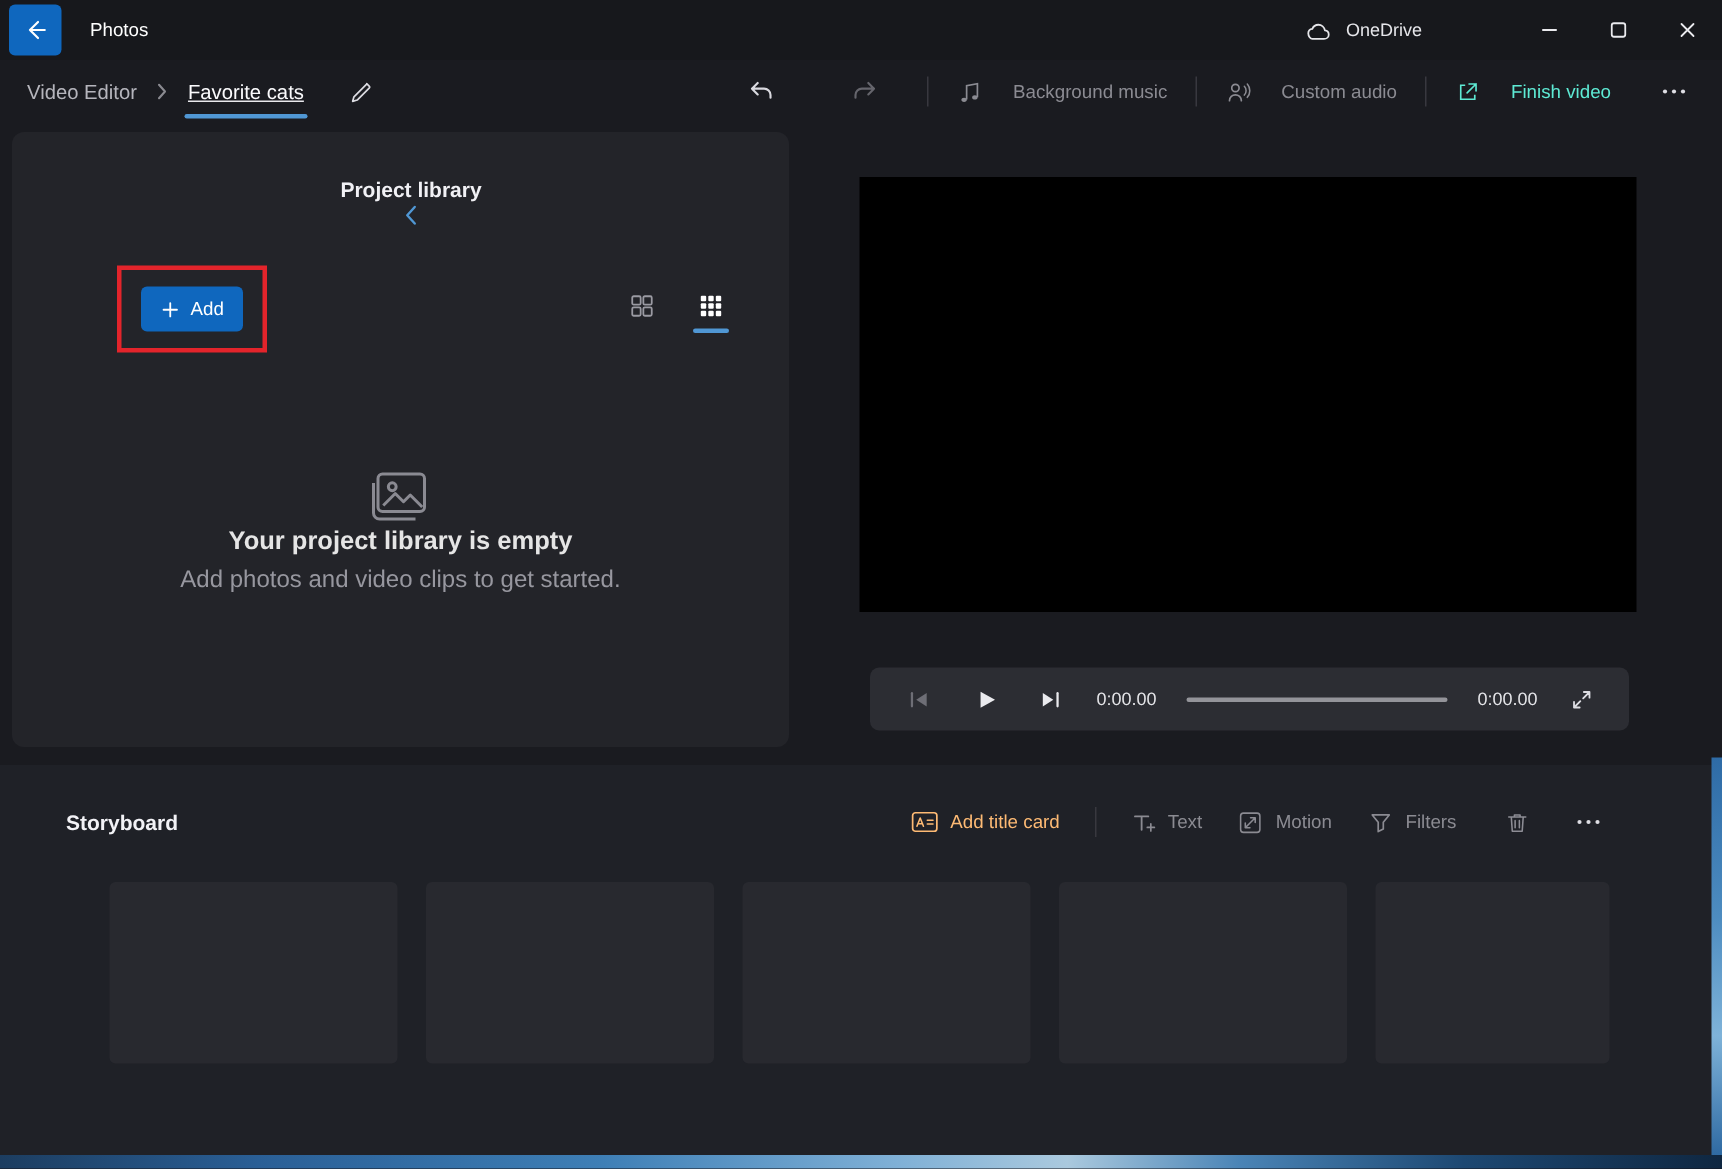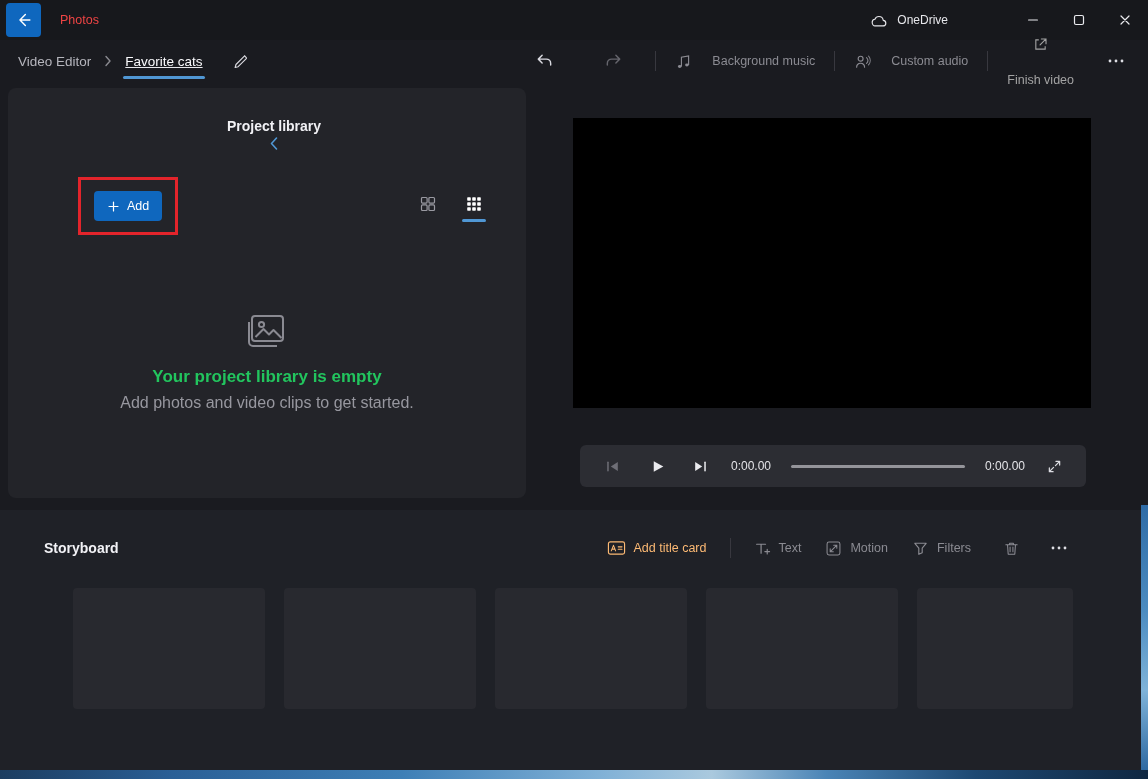--- a/index.html
+++ b/index.html
@@ -18,21 +18,21 @@
   button{font-family:inherit; background:none; border:none; color:inherit; cursor:pointer;}
   svg{display:block;}
 
   
   .app{position:absolute; left:0; top:0; width:1148px; height:770px; background:#1a1b20;}
 
   
   .titlebar{height:40px; display:flex; align-items:center; padding-left:6px; background:#17181c;}
   .back-btn{width:35px; height:34px; border-radius:4px; background:var(--accent,#0f67be);
     display:flex; align-items:center; justify-content:center; color:#fff; margin-right:19px;}
-  .app-title{font-size:12.5px; color:#ef4444;}
+  .app-title{font-size:12.5px; color:#ffffff;}
   .onedrive{margin-left:auto; margin-right:62px; display:flex; align-items:center; gap:8px;
     font-size:12px; color:#e6e6ea;text-align:center;}
   .win-controls{display:flex; height:40px;}
   .win-btn{width:46px; display:flex; align-items:center; justify-content:center; color:#eaeaee;}
 
   
   .commandbar{height:42px; display:flex; align-items:center; padding:0 14px 0 18px;}
   .crumb-parent{font-size:13.5px; color:#b5b5bc; padding:4px 0;}
   .crumb-sep{color:#8a8a90; margin:0 13px; display:flex;}
   .crumb-current-wrap{position:relative; height:42px; display:flex; align-items:center;text-decoration:underline;}
@@ -40,21 +40,21 @@
   .crumb-underline{position:absolute; left:-2px; right:-2px; bottom:3px; height:3px;
     border-radius:2px; background:var(--accent-light,#5097d4);}
   .rename-btn{margin-left:25px; color:#dcdce2; padding:4px;}
   .top-actions{margin-left:auto; display:flex; align-items:center;}
   .icon-btn{display:flex; align-items:center; justify-content:center; padding:6px 9px;}
   .undo-btn{color:#d9d9df; margin-right:32px;}
   .redo-btn{color:#65656c; margin-right:12px;}
   .action-sep{width:1px; height:20px; background:#38383f; margin:0 11px;}
   .labeled-btn{display:flex; align-items:center; gap:20px; font-size:12.5px; padding:6px 8px; white-space:nowrap;}
   .dim{color:#8b8b92;}
-  .finish-btn{color:#a3a3a3;flex-direction:column;}
+  .finish-btn{color:#5eead4;}
   .more-btn{color:#dedee4; margin-left:16px;}
 
   
   .main{position:relative; height:428px;}
 
   .library-panel{position:absolute; left:8px; top:6px; width:518px; height:410px;
     background:#232429; border-radius:8px;}
   .lib-header{display:flex; align-items:center; justify-content:space-between; padding:30px 22px 0 36px;flex-direction:column;}
   .lib-title{font-size:14px; font-weight:700; color:#f1f1f5;}
   .collapse-btn{color:var(--accent-light,#5097d4); padding:2px 4px;}
@@ -62,21 +62,21 @@
   .annotation-box{border:3px solid var(--annotation-red,#e3242b); padding:11px 13px;}
   .add-btn{display:flex; align-items:center; gap:7px; background:var(--accent,#0f67be);
     color:#fff; border-radius:4px; padding:8px 13px; font-size:12.5px;}
   .view-toggles{display:flex; align-items:flex-start; gap:22px;}
   .view-btn{position:relative; color:#9a9aa2; padding:4px 3px 9px;}
   .view-btn.selected{color:#fff;}
   .view-btn.selected::after{content:""; position:absolute; left:0; right:0; bottom:0; height:3px;
     border-radius:2px; background:var(--accent-light,#5097d4);}
   .empty-state{display:flex; flex-direction:column; align-items:center; margin-top:76px; text-align:center;}
   .empty-icon{color:#8a8a92;}
-  .empty-title{margin-top:16px; font-size:17px; font-weight:700; color:#22c55e;}
+  .empty-title{margin-top:0; font-size:17px; font-weight:700; color:#e5e5e5;}
   .empty-sub{margin-top:7px; font-size:16px; color:#97979f;}
 
   .video-canvas{position:absolute; left:573px; top:36px; width:518px; height:290px; background:#000;}
   .player-bar{position:absolute; left:580px; top:363px; width:506px; height:42px; background:#2c2d33;
     border-radius:6px; display:flex; align-items:center; padding:0 16px;}
   .pb-btn{padding:4px 8px;}
   .prev-btn{color:#6e6e76;}
   .play-btn{color:#eaeaee; margin-left:12px;}
   .next-btn{color:#eaeaee; margin-left:10px;}
   .time{font-size:12px; color:#e4e4e8; margin-left:14px; white-space:nowrap;}

